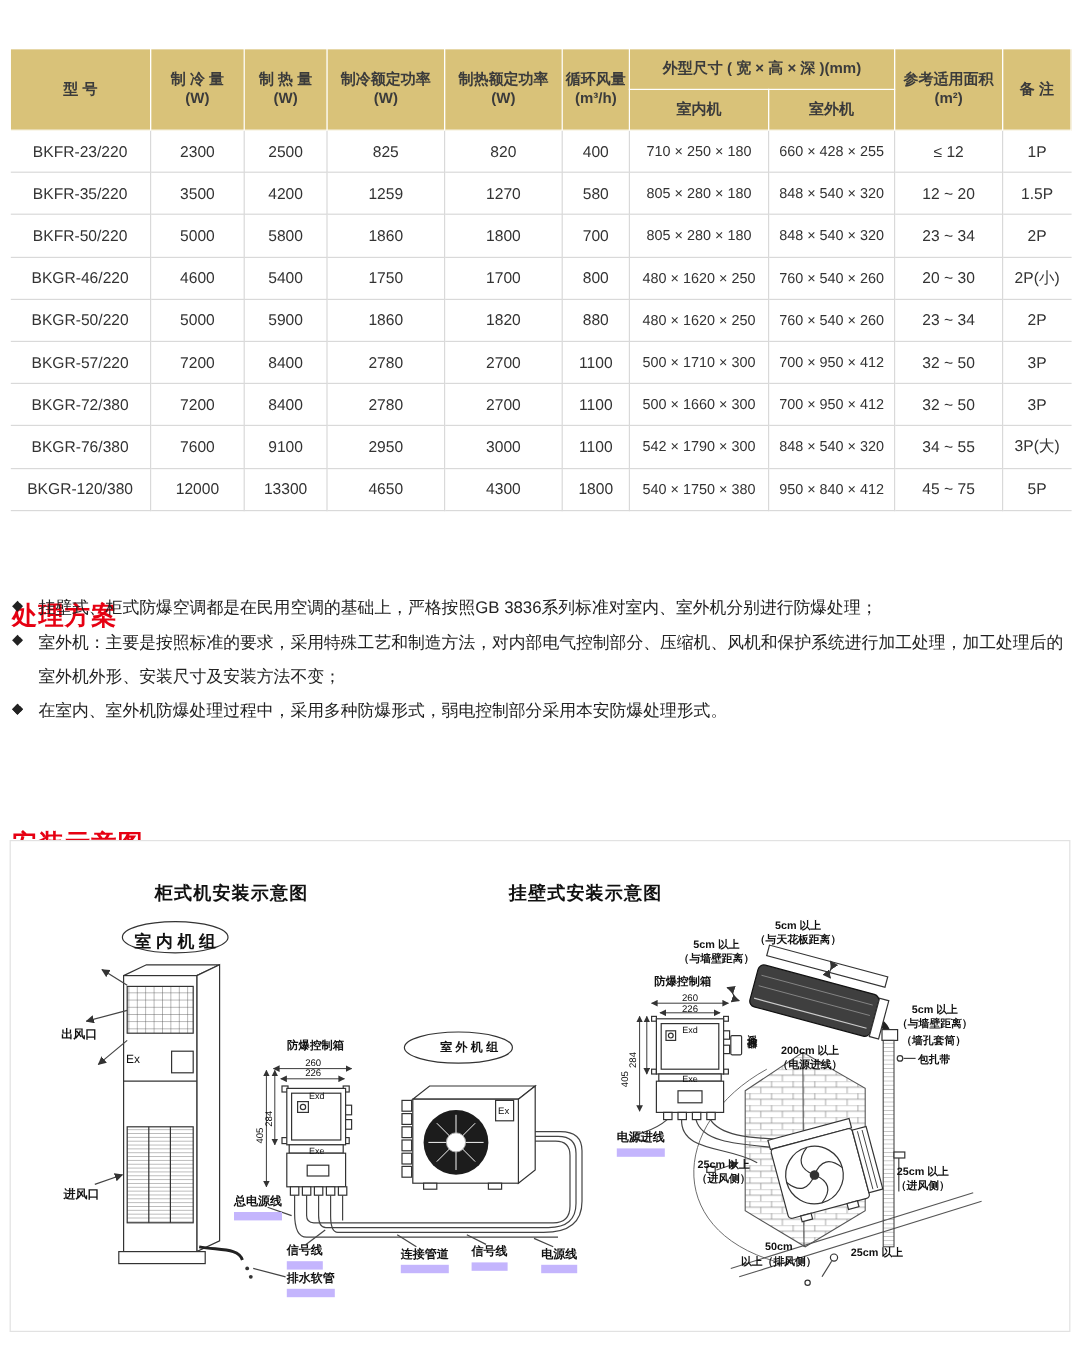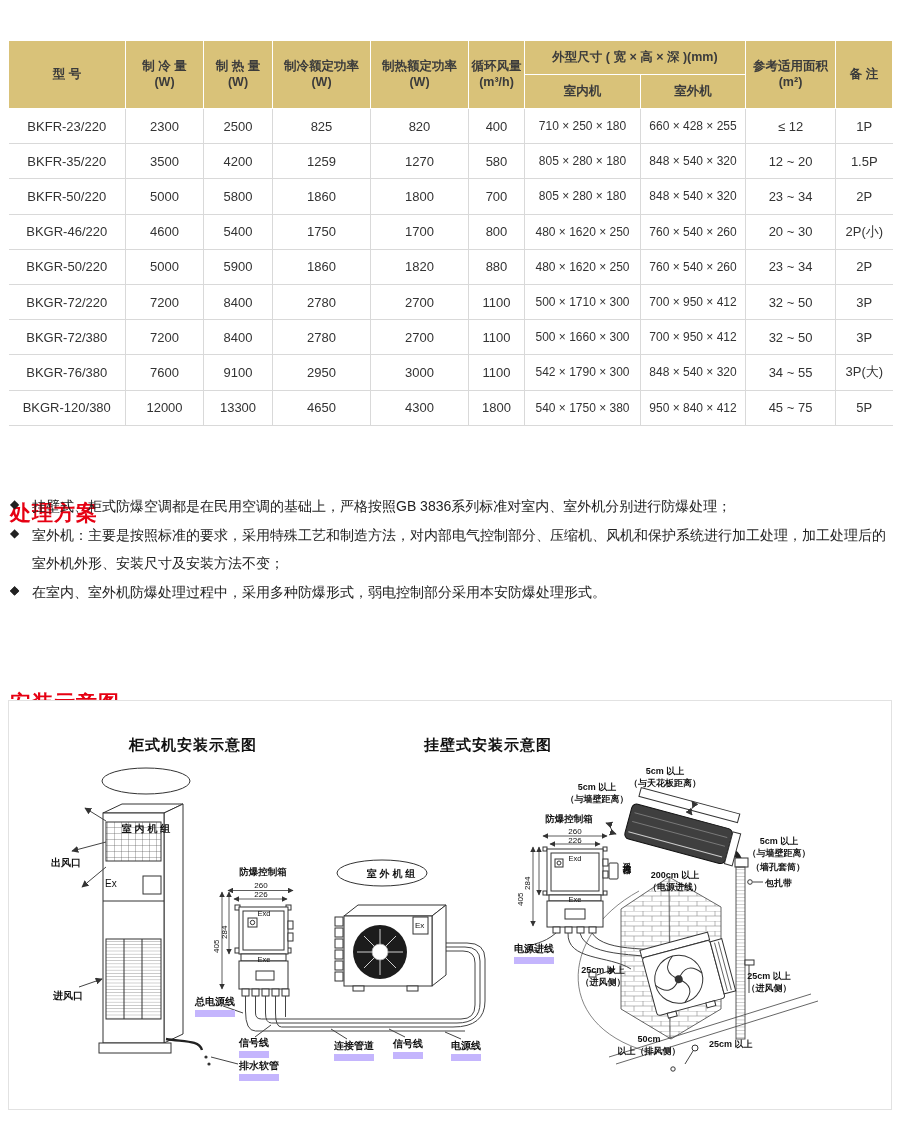--- a/index.html
+++ b/index.html
@@ -139,21 +139,21 @@
           <td>5900</td>
           <td>1860</td>
           <td>1820</td>
           <td>880</td>
           <td>480 × 1620 × 250</td>
           <td>760 × 540 × 260</td>
           <td>23 ~ 34</td>
           <td>2P</td>
       </tr>
       <tr>
-        <td>BKGR-72/220</td>
+        <td>BKGR-57/220</td>
           <td>7200</td>
           <td>8400</td>
           <td>2780</td>
           <td>2700</td>
           <td>1100</td>
           <td>500 × 1710 × 300</td>
           <td>700 × 950 × 412</td>
           <td>32 ~ 50</td>
           <td>3P</td>
       </tr>
@@ -378,21 +378,21 @@
       <rect x="580" y="271" width="7" height="5" class="ln"></rect>
       <rect x="736" y="259" width="9" height="5" class="ln"></rect>
       <line x1="740" y1="264" x2="740" y2="292" class="w"></line>
       <circle cx="686" cy="347" r="3" class="ln"></circle>
       <line x1="684" y1="350" x2="676" y2="363" class="w"></line>
       <circle cx="664" cy="368" r="2.2" class="ln"></circle>
       <line x1="516" y1="248" x2="531" y2="250" class="w"></line>
     </svg>
 
     <span class="lbl b t15" style="left:120px;top:34px;">柜式机安装示意图</span>
-    <span class="lbl b c" style="left:95px;top:74px;width:84px;font-size:10px;margin-top:47px;">室 内 机 组</span>
+    <span class="lbl b c" style="left:95px;top:74px;width:84px;font-size:14px;">室 内 机 组</span>
     <span class="lbl t10 b" style="left:42px;top:155px;">出风口</span>
     <span class="lbl t10" style="left:96px;top:176px;">Ex</span>
     <span class="lbl t10 b" style="left:44px;top:288px;">进风口</span>
     <span class="lbl b c" style="left:222px;top:165px;width:64px;font-size:9.5px;">防爆控制箱</span>
     <span class="lbl t8 c" style="left:238px;top:180px;width:28px;">260</span>
     <span class="lbl t8 c" style="left:238px;top:189px;width:28px;">226</span>
     <span class="lbl rot" style="left:203px;top:252px;">405</span>
     <span class="lbl rot" style="left:211px;top:238px;">284</span>
     <span class="lbl t7 c" style="left:240px;top:208px;width:30px;">Exd</span>
     <span class="lbl t7 c" style="left:240px;top:254px;width:30px;">Exe</span>

